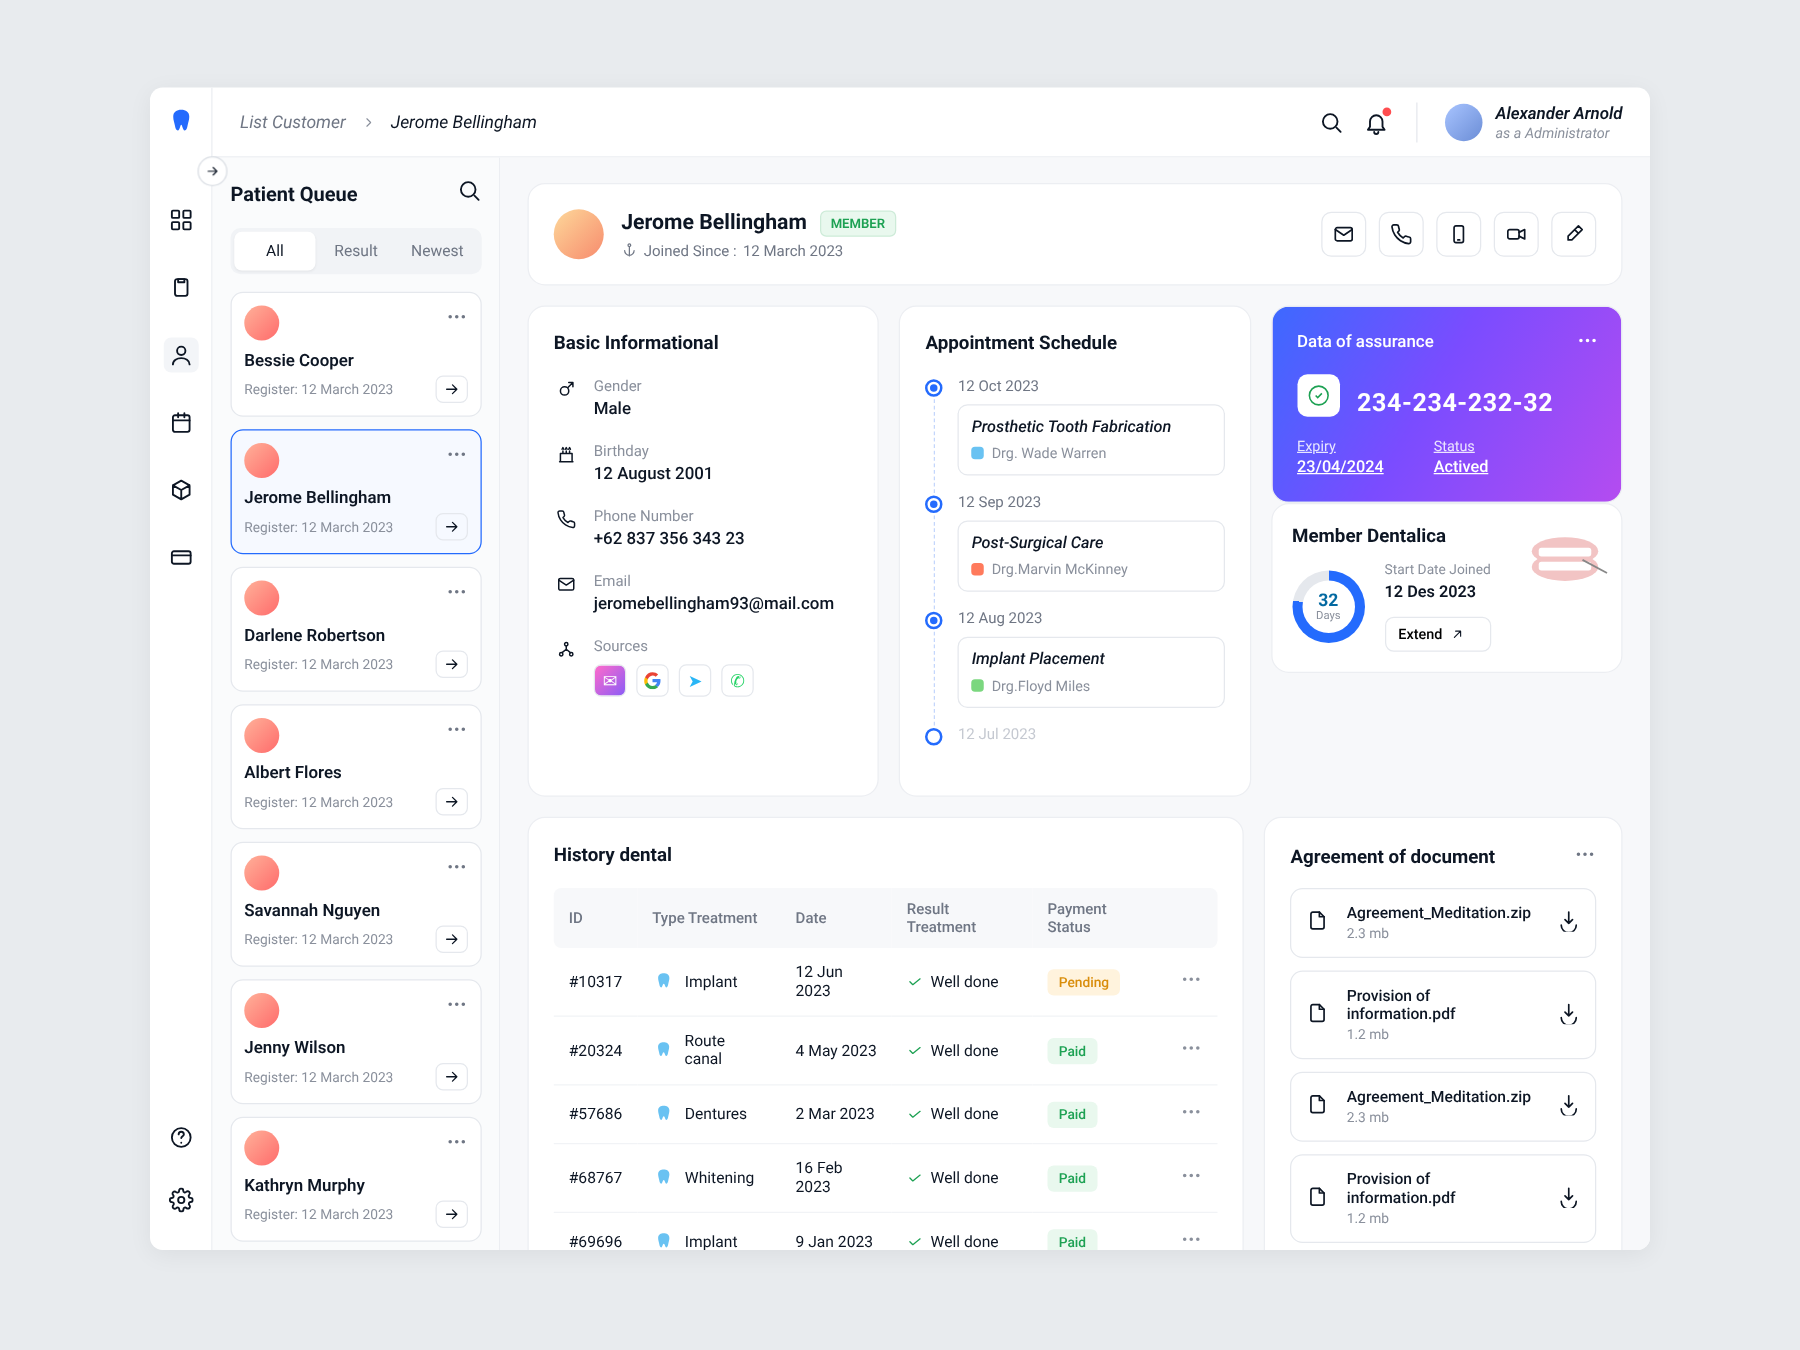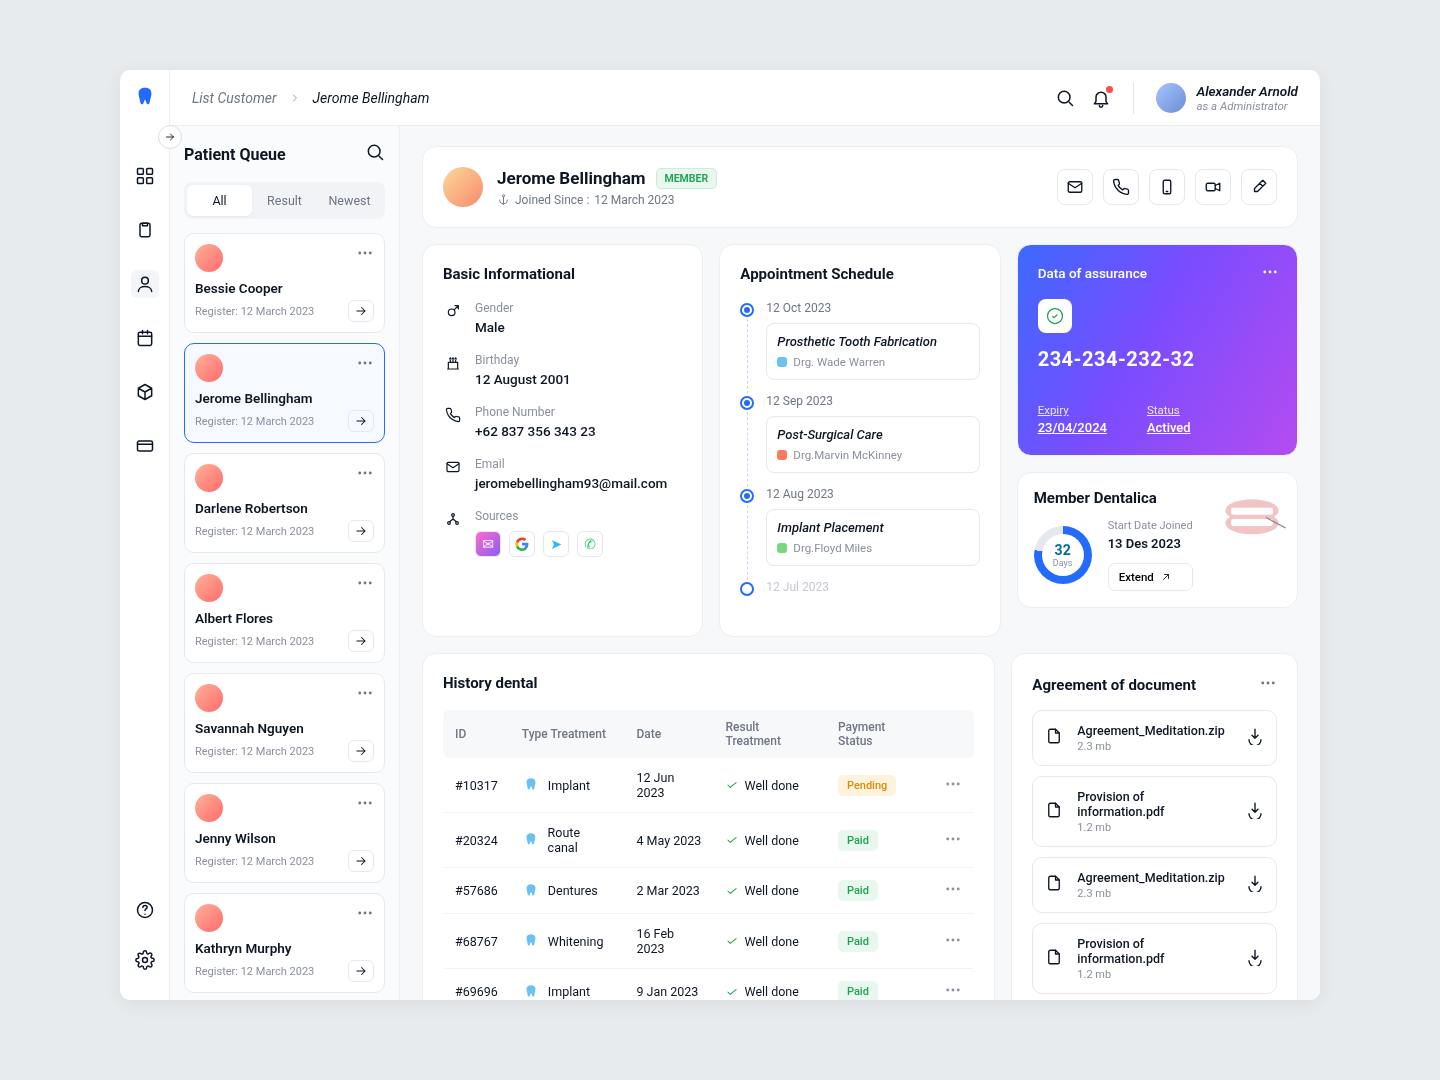--- a/index.html
+++ b/index.html
@@ -82,21 +82,21 @@
 .tl-date { font-size: 12px; color: #6f7684; margin-bottom: 8px; }
 .tl-date.faded { color: #c5c9d1; }
 .tl-card { border: 1px solid #e5e8ed; border-radius: 8px; padding: 10px; }
 .tl-title { font-size: 13px; font-weight: 500; color: #0d1624; margin-bottom: 6px; font-style: italic; }
 .tl-doc { font-size: 11.5px; color: #8a909c; display: flex; align-items: center; gap: 6px; }
 .dot-sq { width: 10px; height: 10px; border-radius: 3px; }
 .assurance { background: linear-gradient(120deg,#3d69ff 0%,#7a4cff 45%,#b44cf0 100%); color: #fff; position: relative; }
 .assurance .card-title { color: #fff; font-weight: 500; font-size: 13.5px; }
 .ass-dots { position: absolute; top: 18px; right: 18px; }
 .ass-dots svg { width: 18px; height: 18px; stroke: #fff; }
-.ass-num-row { display: flex; align-items: flex-start; gap: 14px; margin-bottom: 32px; flex-direction: column; }
+.ass-num-row { display: flex; align-items: flex-end; gap: 14px; margin-bottom: 16px; }
 .ass-logo { width: 34px; height: 34px; background: #fff; border-radius: 8px; display: flex; align-items: center; justify-content: center; }
 .ass-number { font-size: 20px; font-weight: 700; letter-spacing: 0.5px; }
 .ass-bottom { display: flex; gap: 40px; }
 .ass-col { display: flex; flex-direction: column; gap: 3px; text-decoration: underline; }
 .ass-label { font-size: 11.5px; opacity: 0.85; }
 .ass-value { font-size: 13px; font-weight: 500; }
 .member-card { display: flex; flex-direction: column; position: relative; padding: 16px; overflow:hidden; }
 .member-head { display: flex; justify-content: space-between; align-items: flex-start; }
 .teeth-illus { width: 70px; height: 50px; position: absolute; top: 16px; right: 10px; }
 .member-body { display: flex; align-items: center; gap: 16px; margin-top: 12px; }
@@ -559,21 +559,21 @@
       <div class="tl-dot "></div>
 
       <div class="tl-body">
         <div class="tl-date faded">12 Jul 2023</div>
 
       </div>
     </div>
               </div>
           </div>
 
-          <div style="display:flex;flex-direction:column;gap:16px;">
+          <div style="display:flex;flex-direction:column;gap:0;">
             <div class="card assurance">
               <div class="card-title">Data of assurance</div>
               <div class="ass-dots"><svg class="stroke" viewBox="0 0 24 24">
                     <circle cx="5" cy="12" r="1"></circle>
                     <circle cx="12" cy="12" r="1"></circle>
                     <circle cx="19" cy="12" r="1"></circle>
                   </svg></div>
               <div class="ass-num-row">
                 <div class="ass-logo">
                     <svg width="20" height="20" viewBox="0 0 24 24" fill="none" stroke="#1da153" stroke-width="1.5">
@@ -607,21 +607,21 @@
                 </svg>
               <div class="member-body">
                 <div class="ring">
                   <div class="ring-inner">
                     <span class="ring-num">32</span>
                     <span class="ring-lab">Days</span>
                   </div>
                 </div>
                 <div class="member-info">
                   <span class="member-label">Start Date Joined</span>
-                  <span class="member-date">13 Des 2023</span>
+                  <span class="member-date">12 Des 2023</span>
                   <button class="extend-btn">
                     <span>Extend</span>
                     <svg class="stroke" width="12" height="12" viewBox="0 0 24 24" stroke="#0d1624">
                         <path d="M7 17L17 7M9 7h8v8"></path>
                       </svg>
                   </button>
                 </div>
               </div>
             </div>
           </div>

